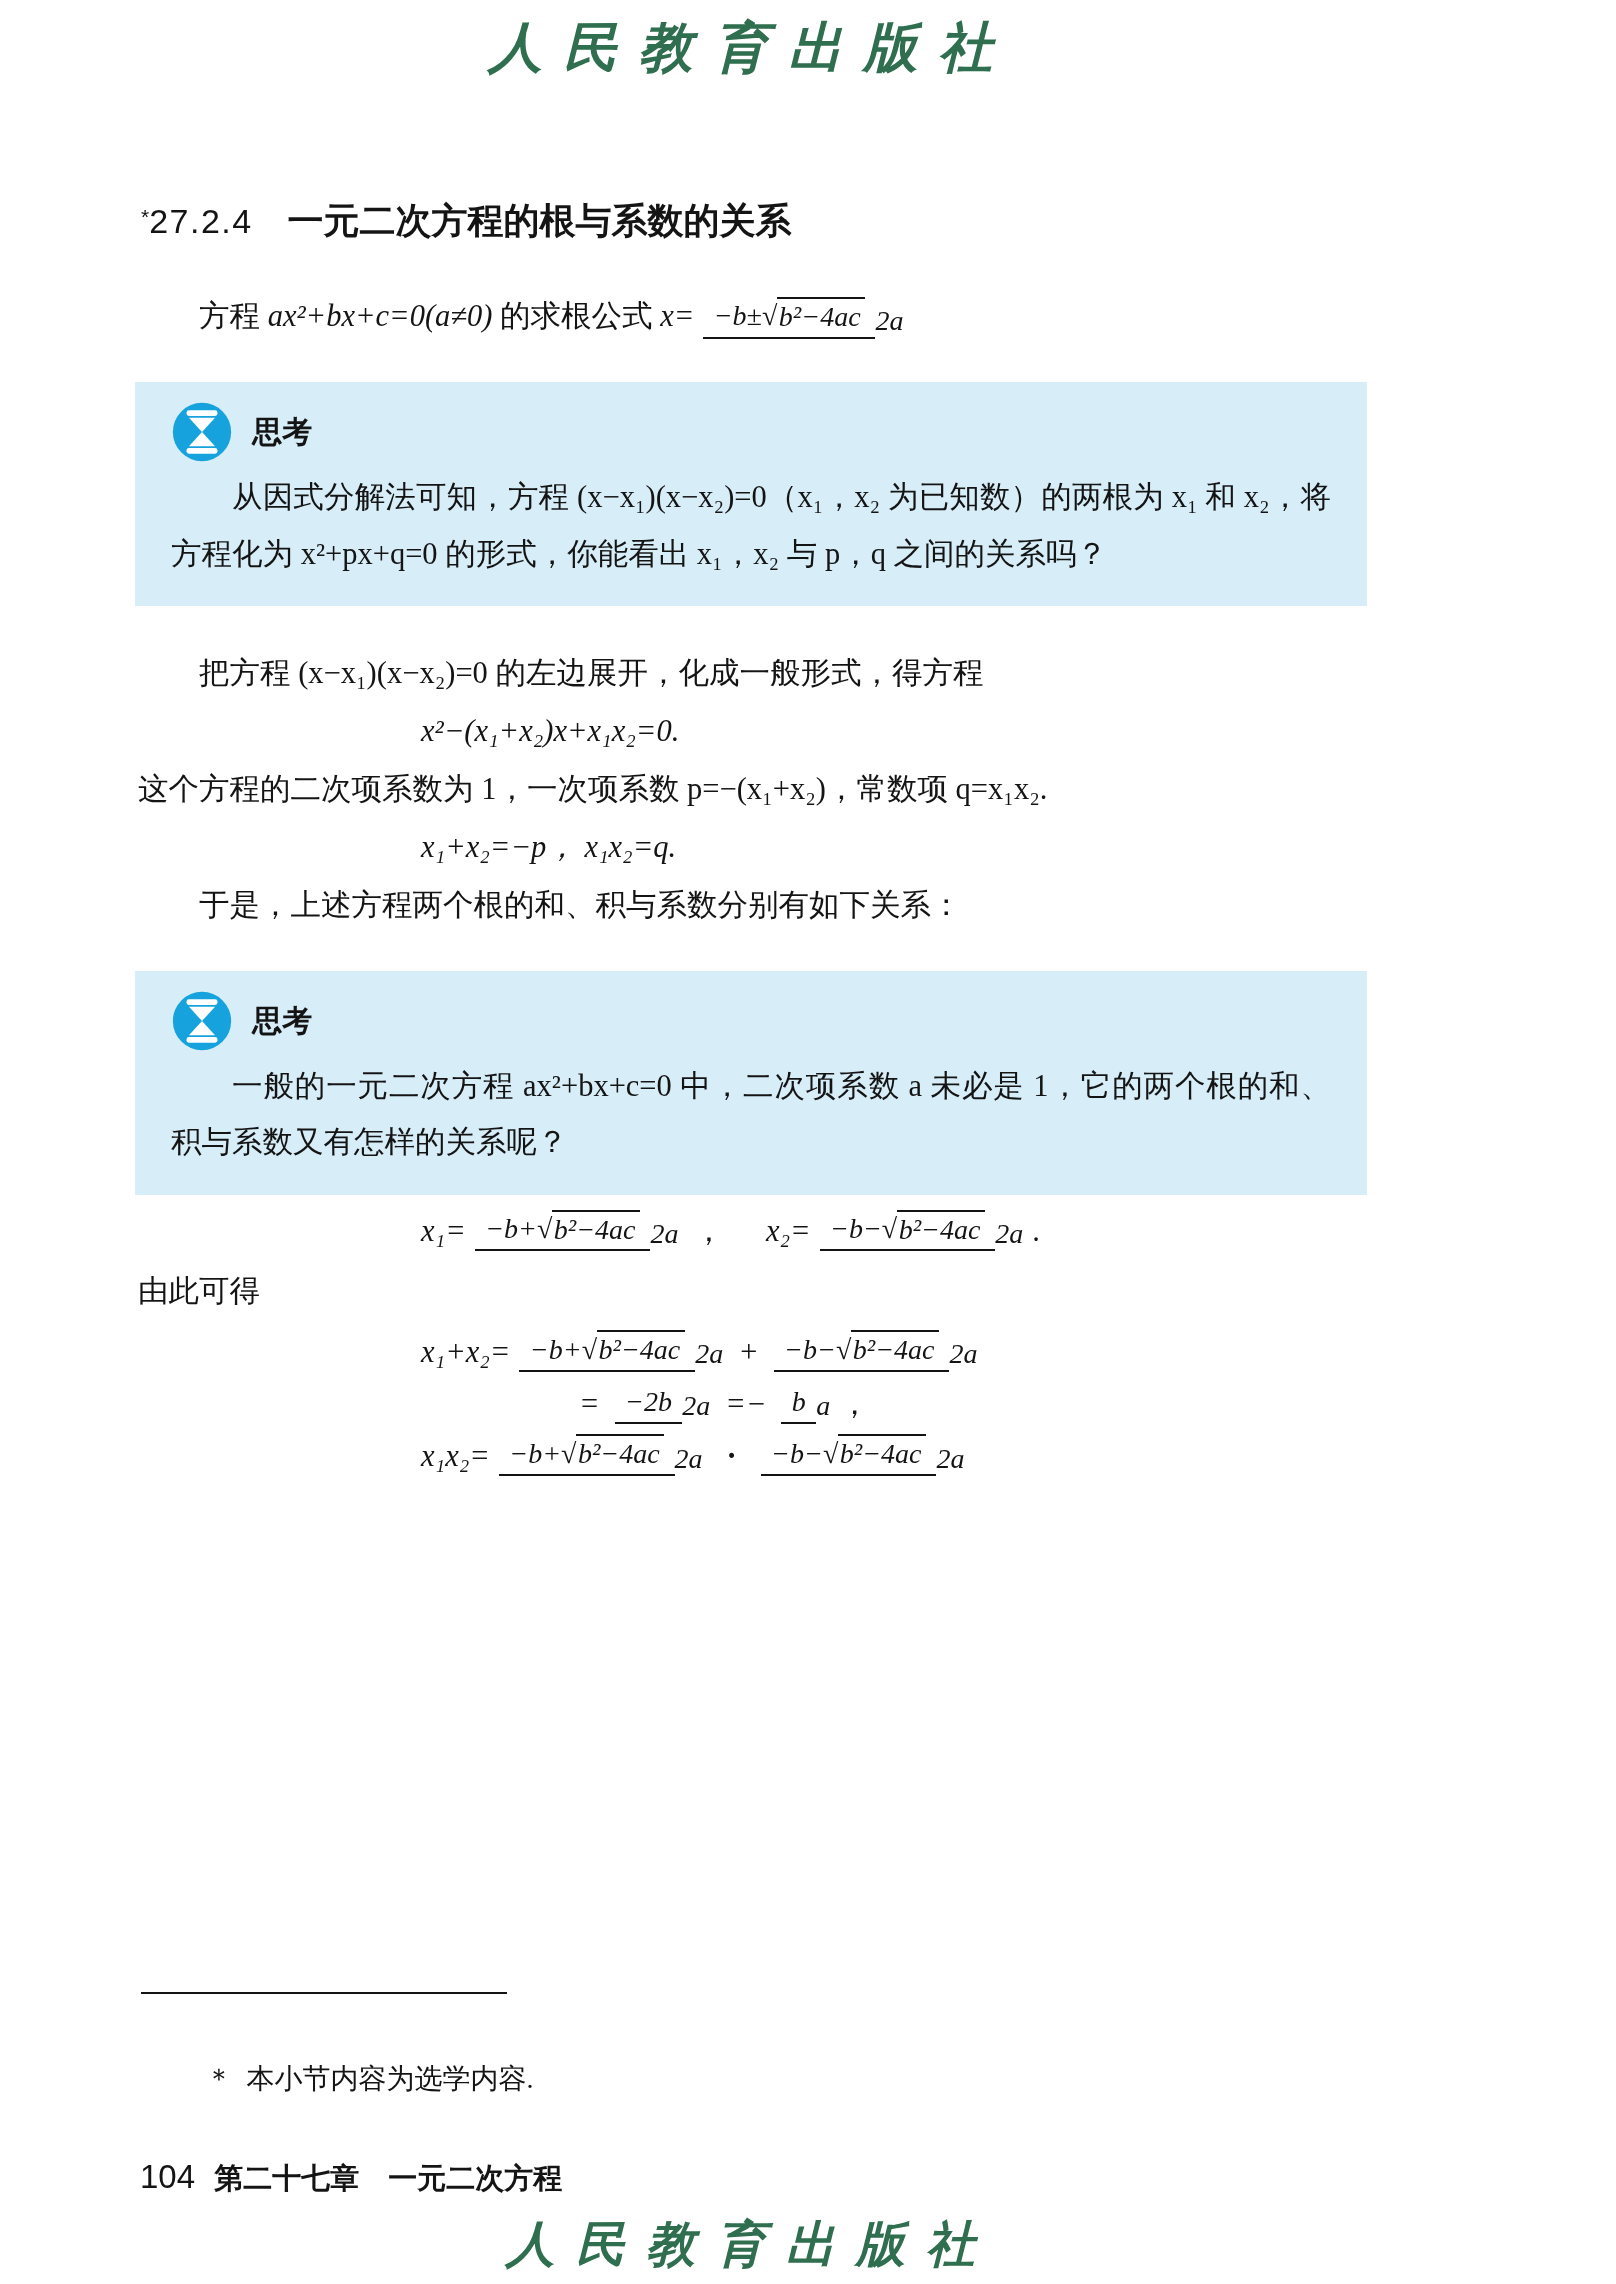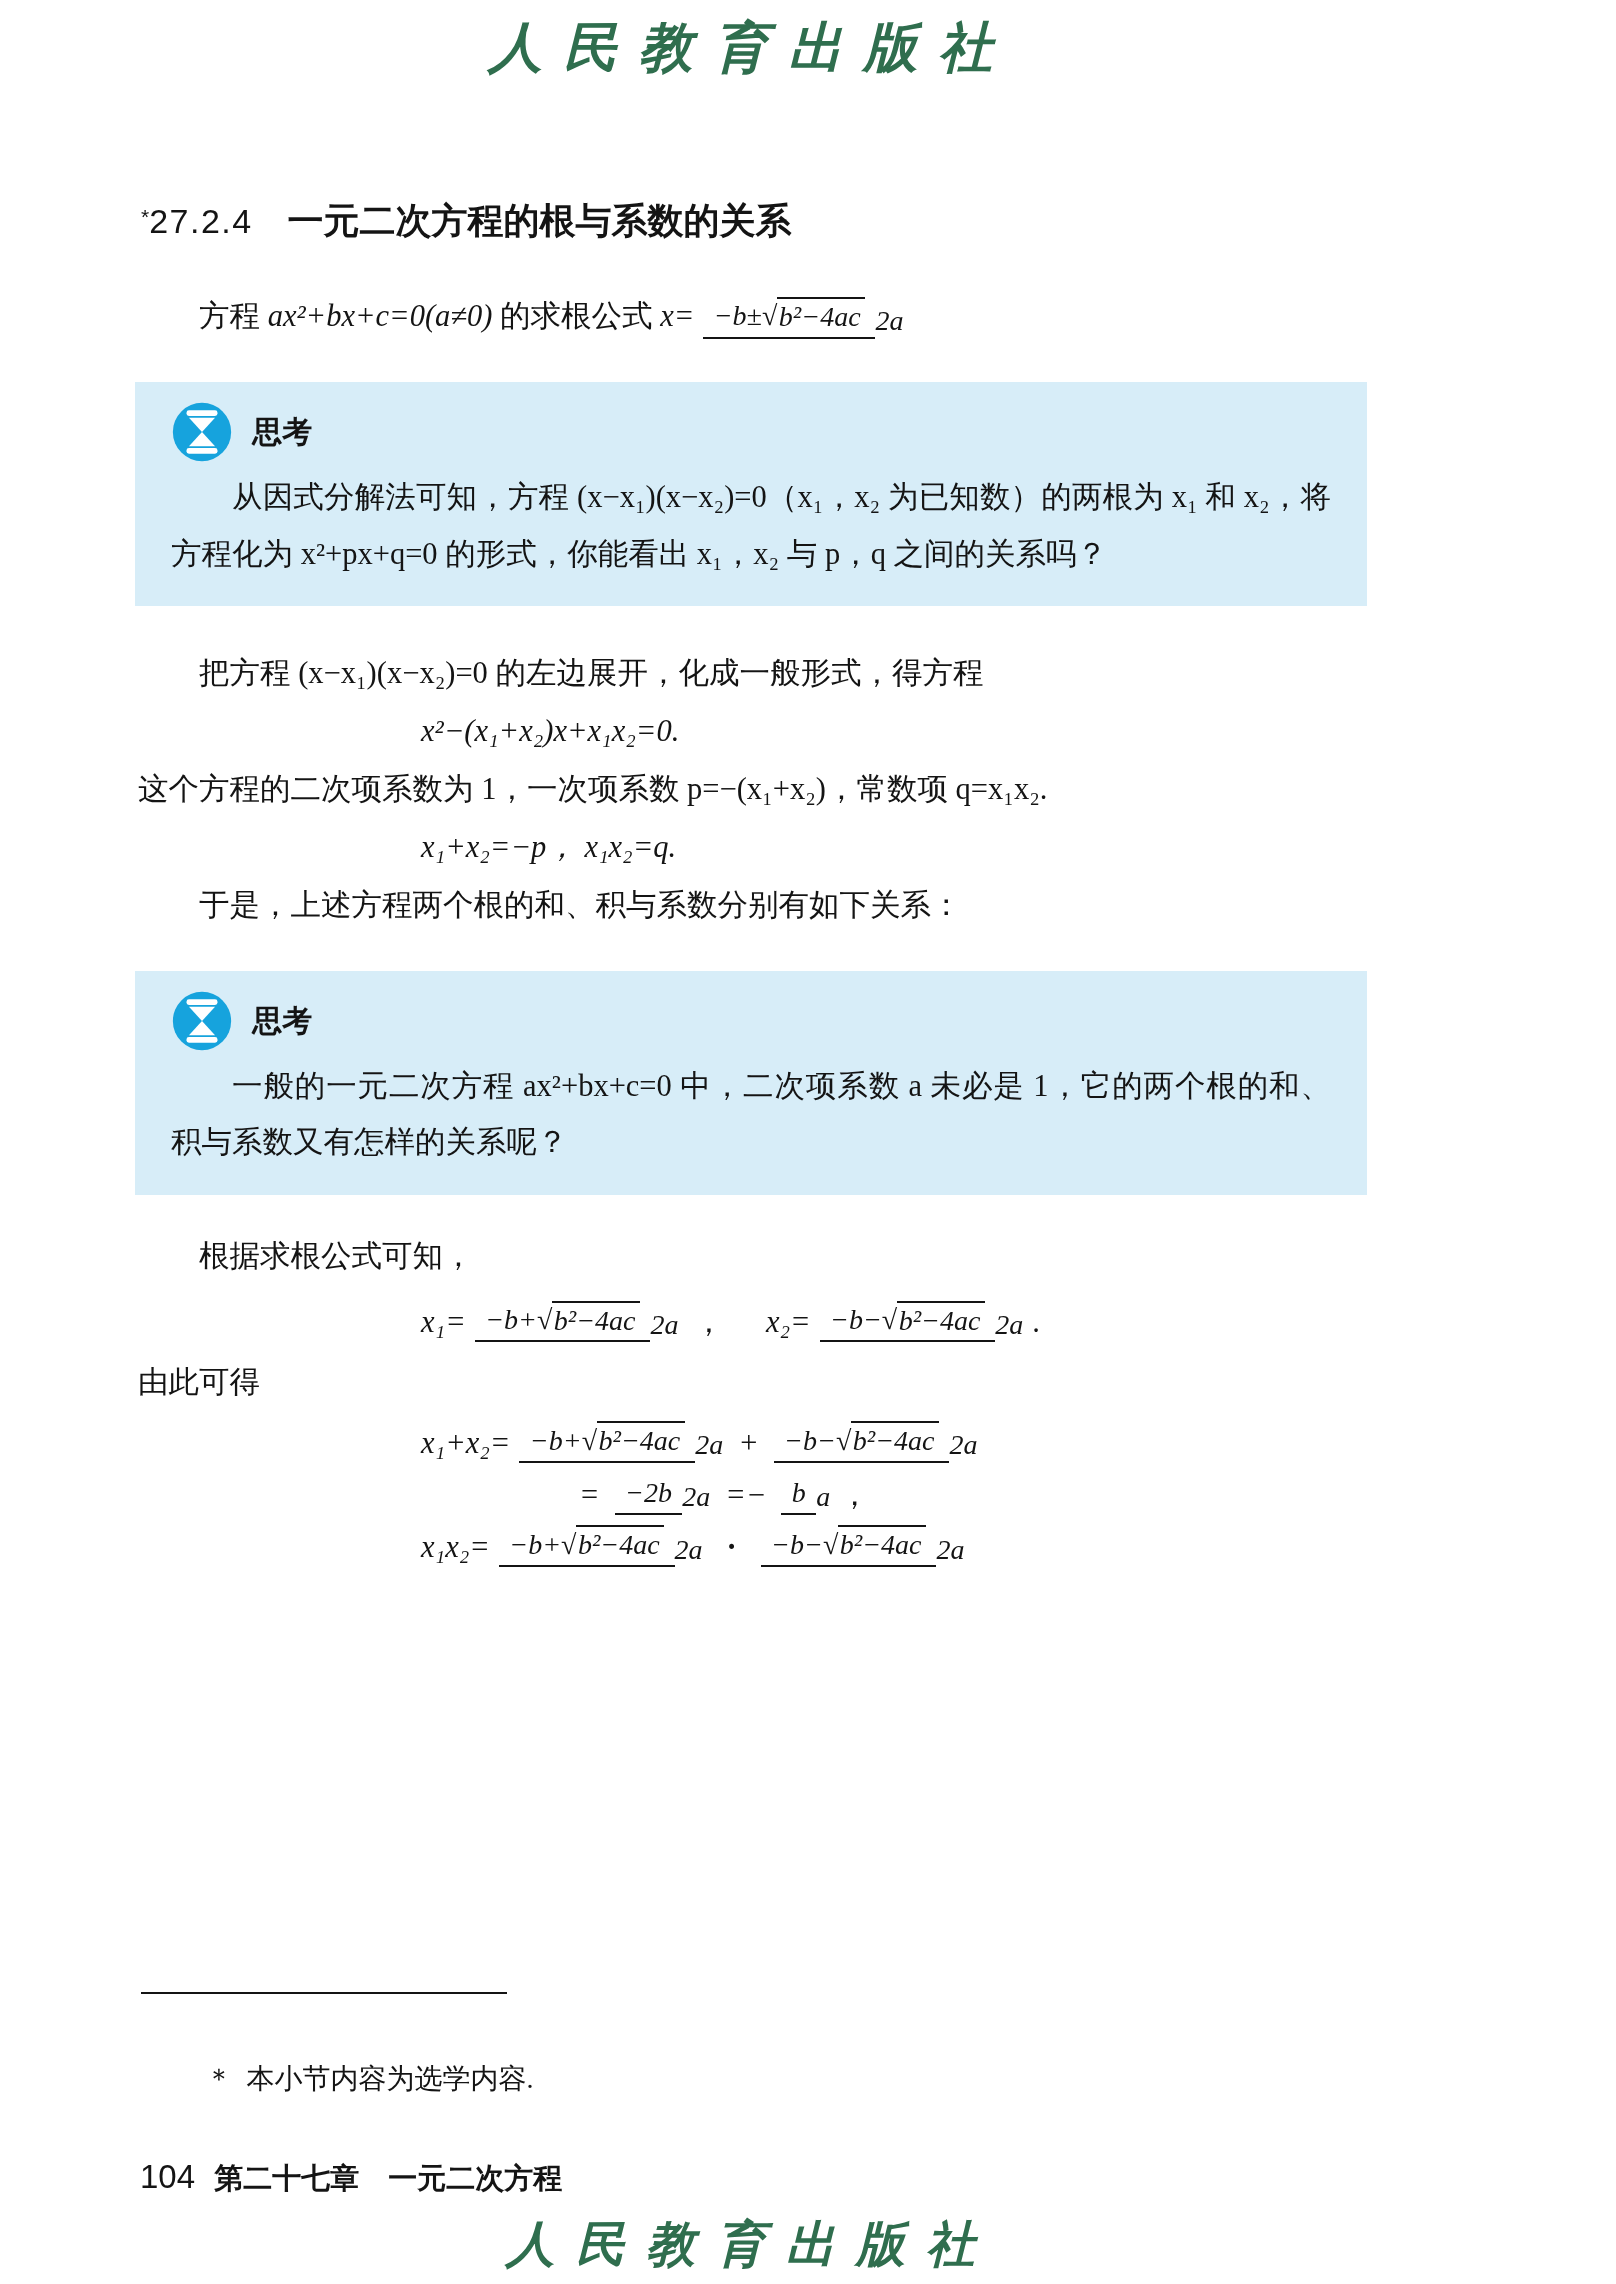--- a/index.html
+++ b/index.html
@@ -130,21 +130,20 @@
             <path d="M29 27 L71 27 L50 50 Z"></path>
             <path d="M29 73 L71 73 L50 50 Z"></path>
           </g>
         </svg>
       </span>
       <span class="think-title">思考</span>
     </div>
     <p class="think-text">一般的一元二次方程 ax²+bx+c=0 中，二次项系数 a 未必是 1，它的两个根的和、积与系数又有怎样的关系呢？</p>
   </div>
 
-  <p class="para indent formula-intro">根据求根公式可知，</p>
 
   <div class="roots-line">
     <span class="mvar">x₁=</span>
     <span class="frac">
         <span class="num"><span>−b+</span><span class="sqrt"><span class="sqrt-sign">√</span><span class="radicand">b²−4ac</span></span></span>
         <span class="den">2a</span>
       </span>
     <span class="roots-sep">，</span>
     <span class="mvar">x₂=</span>
     <span class="frac">

